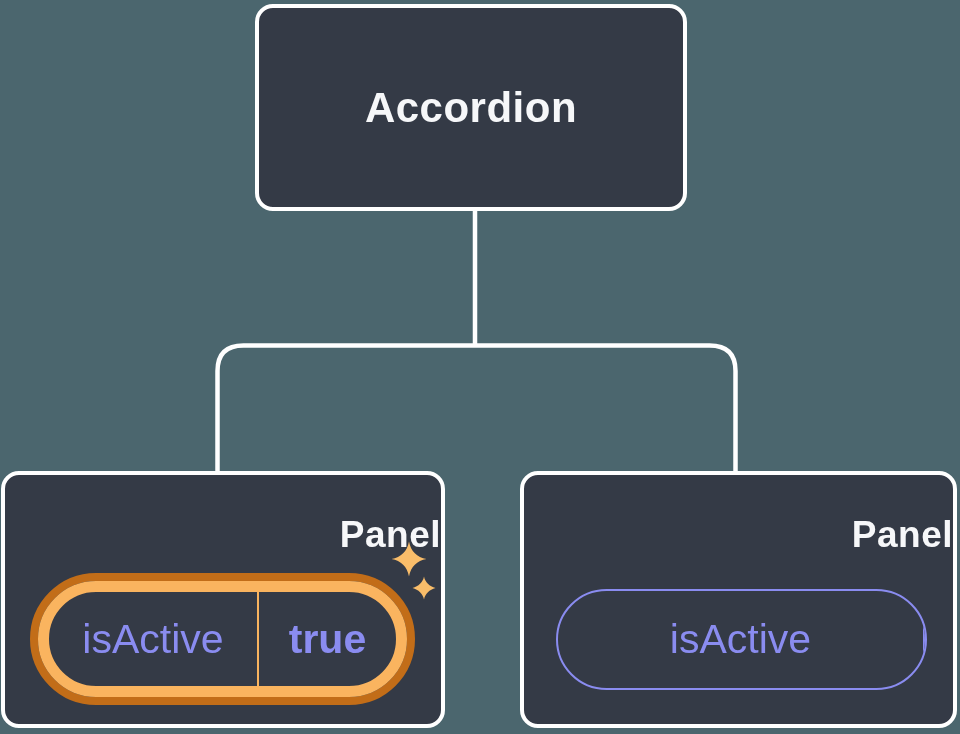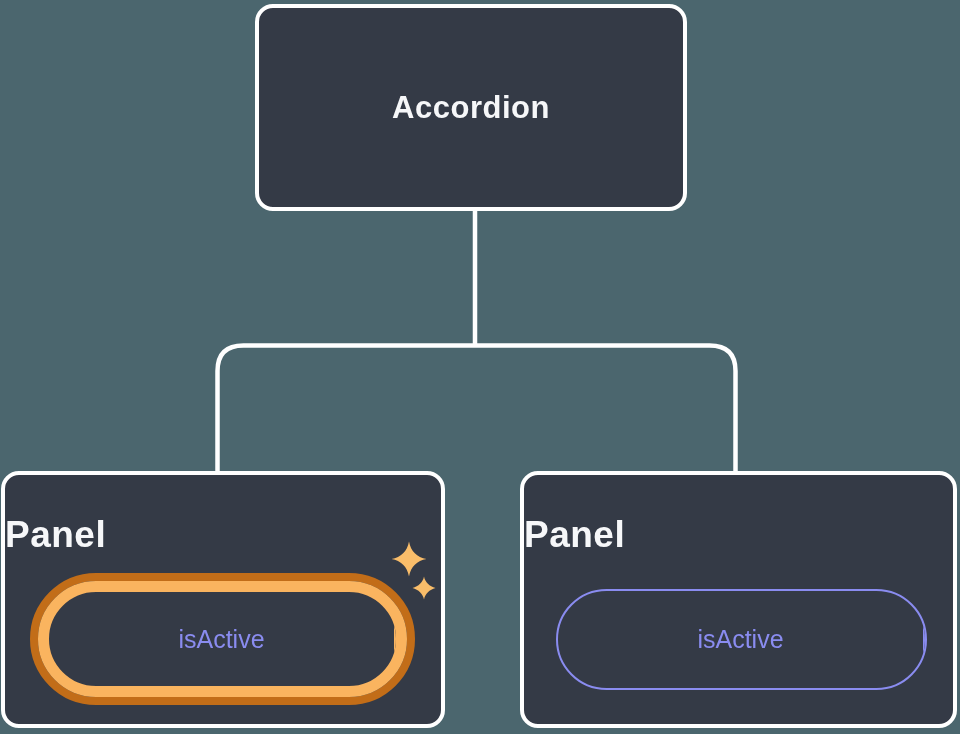--- a/index.html
+++ b/index.html
@@ -28,31 +28,31 @@
   }
   .root-box {
     left: 255px; top: 4px;
     width: 432px; height: 207px;
     display: flex;
     align-items: center;
     justify-content: center;
   }
   .root-label {
     color: var(--text-primary, #F6F7F9);
-    font-size: 31px;
+    font-size: 42px;
     font-weight: 700;
     letter-spacing: 0.5px;
   }
   .panel-left  { left: 1px;   top: 471px; width: 444px; height: 257px; }
   .panel-right { left: 520px; top: 471px; width: 437px; height: 257px; }
   .panel-title {
     position: absolute;
     left: 0; right: 0;
     top: 40px;
-    text-align: left;
+    text-align: right;
     color: var(--text-primary, #F6F7F9);
     font-size: 37px;
     font-weight: 700;
     line-height: 40px;
     letter-spacing: 0.5px;
   }
   .state-pill {
     position: absolute;
     box-sizing: border-box;
     border-radius: 999px;
@@ -76,21 +76,21 @@
     width: 371px; height: 101px;
     border: 2.5px solid var(--state-accent, #8A8CF0);
     display: flex;
     overflow: hidden;
   }
   .pill-cell {
     display: flex;
     align-items: center;
     justify-content: center;
     color: var(--state-accent, #8A8CF0);
-    font-size: 25px;
+    font-size: 41px;
     min-width: 0;
   }
   .pill-active .cell-name  { flex: 208 0 0; }
   .pill-active .cell-value { flex: 137 0 0; font-weight: 700; }
   .pill-inactive .cell-name  { flex: 213 0 0; }
   .pill-inactive .cell-value { flex: 154 0 0; }
   .pill-divider { width: 2px; flex: 0 0 2px; }
   .divider-active   { background: var(--highlight-light, #FAB45F); }
   .divider-inactive { background: var(--state-accent, #8A8CF0); }
   .sparkles {
@@ -114,20 +114,21 @@
     <span class="root-label">Accordion</span>
   </div>
 
   <div class="box panel-left">
     <div class="panel-title">Panel</div>
 
     <div class="state-pill pill-active">
       <div class="pill-inner">
         <div class="pill-cell cell-name">isActive</div>
         <div class="pill-divider divider-active"></div>
+        <div class="pill-cell cell-value">true</div>
       </div>
     </div>
 
     <svg class="sparkles" width="56" height="66" viewBox="0 0 56 66">
       <path d="M26 3.5 C27.8 13.5, 34 19.2, 43.5 21 C34 22.8, 27.8 28.5, 26 38.5 C24.2 28.5, 18 22.8, 8.5 21 C18 19.2, 24.2 13.5, 26 3.5 Z" fill="#F9BD6A"></path>
       <path d="M41 38.5 C42.2 44.5, 46.5 48.2, 52.5 50 C46.5 51.8, 42.2 55.5, 41 61.5 C39.8 55.5, 35.5 51.8, 29.5 50 C35.5 48.2, 39.8 44.5, 41 38.5 Z" fill="#F9BD6A"></path>
     </svg>
   </div>
 
   <div class="box panel-right">

